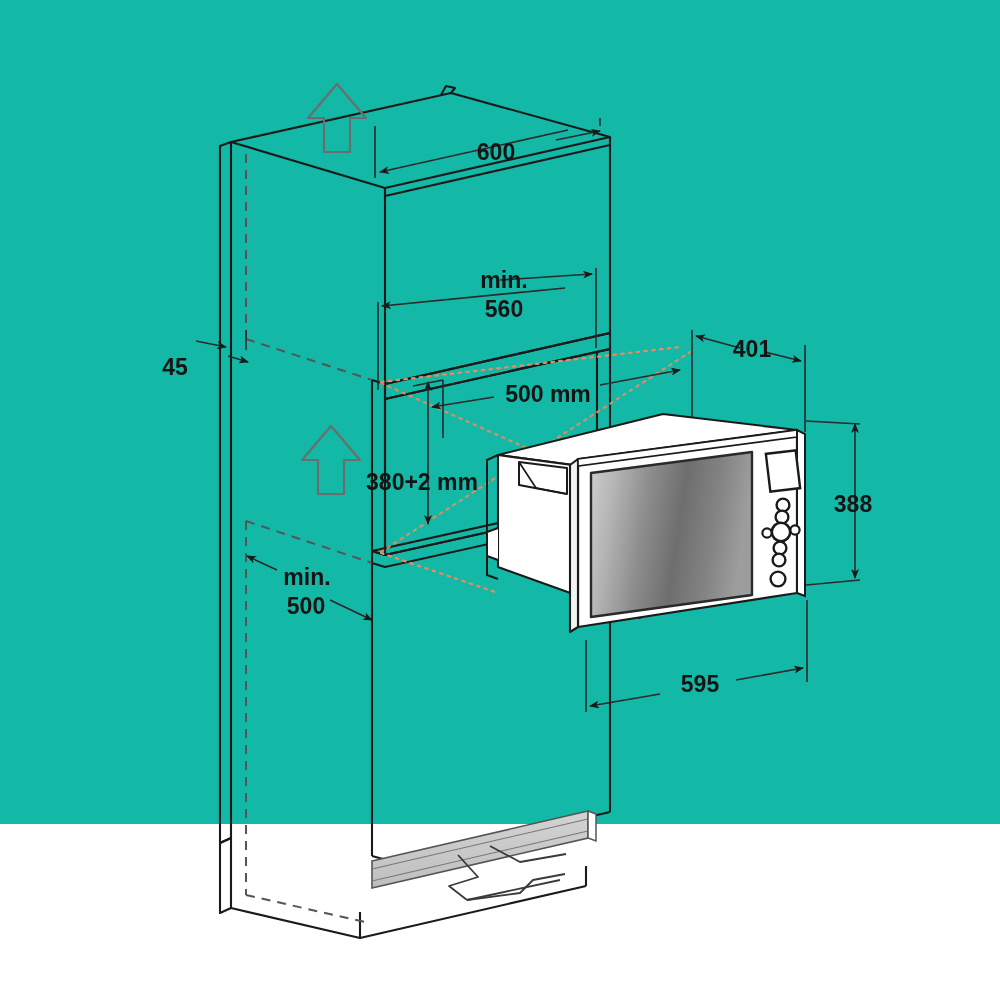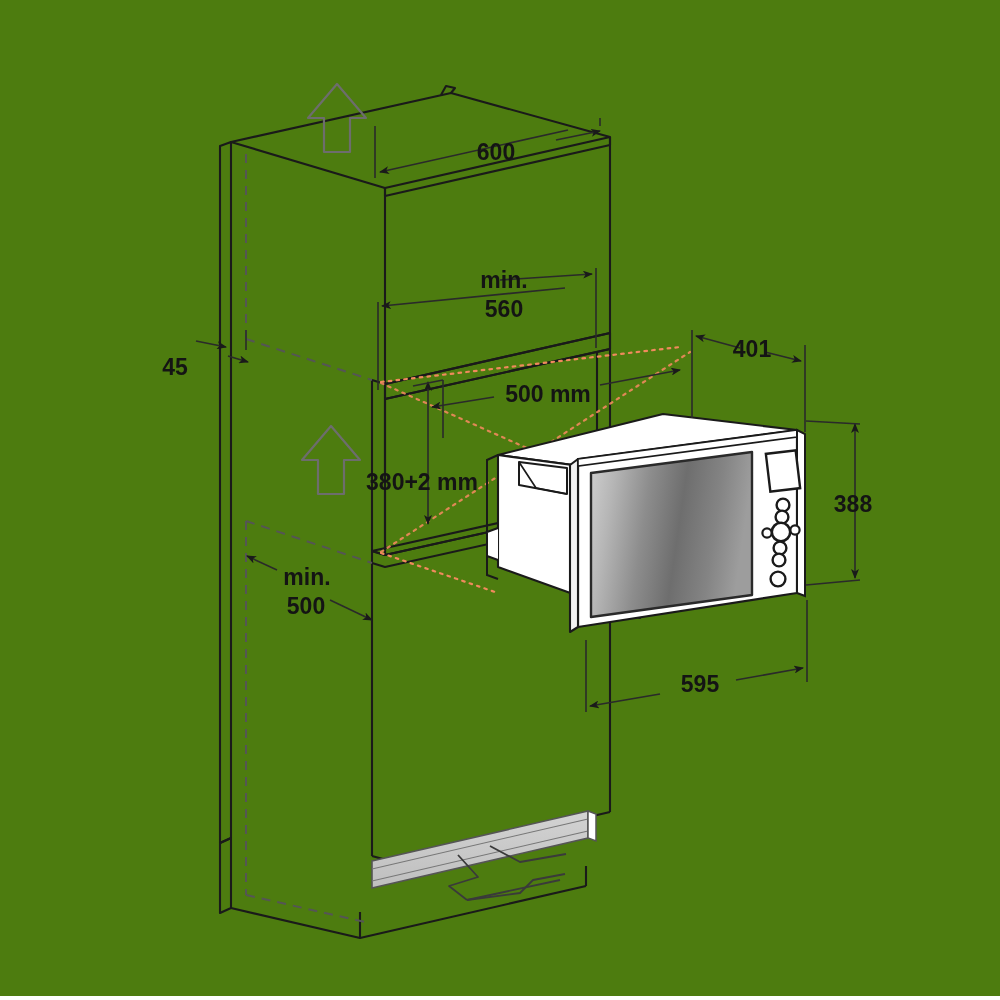--- a/index.html
+++ b/index.html
@@ -10,22 +10,22 @@
   }
   body {
     width: 1000px;
     height: 1000px;
     font-family: "Liberation Sans", sans-serif;
     overflow: hidden;
   }
   .stage {
     position: relative;
     width: 1000px;
-    height: 996px;
-    background: #4d7c0f;
+    height: 824px;
+    background: #14b8a6;
   }
   svg.diagram {
     position: absolute;
     left: 0;
     top: 0;
     width: 1000px;
     height: 1000px;
     display: block;
   }
   .dim-text {

